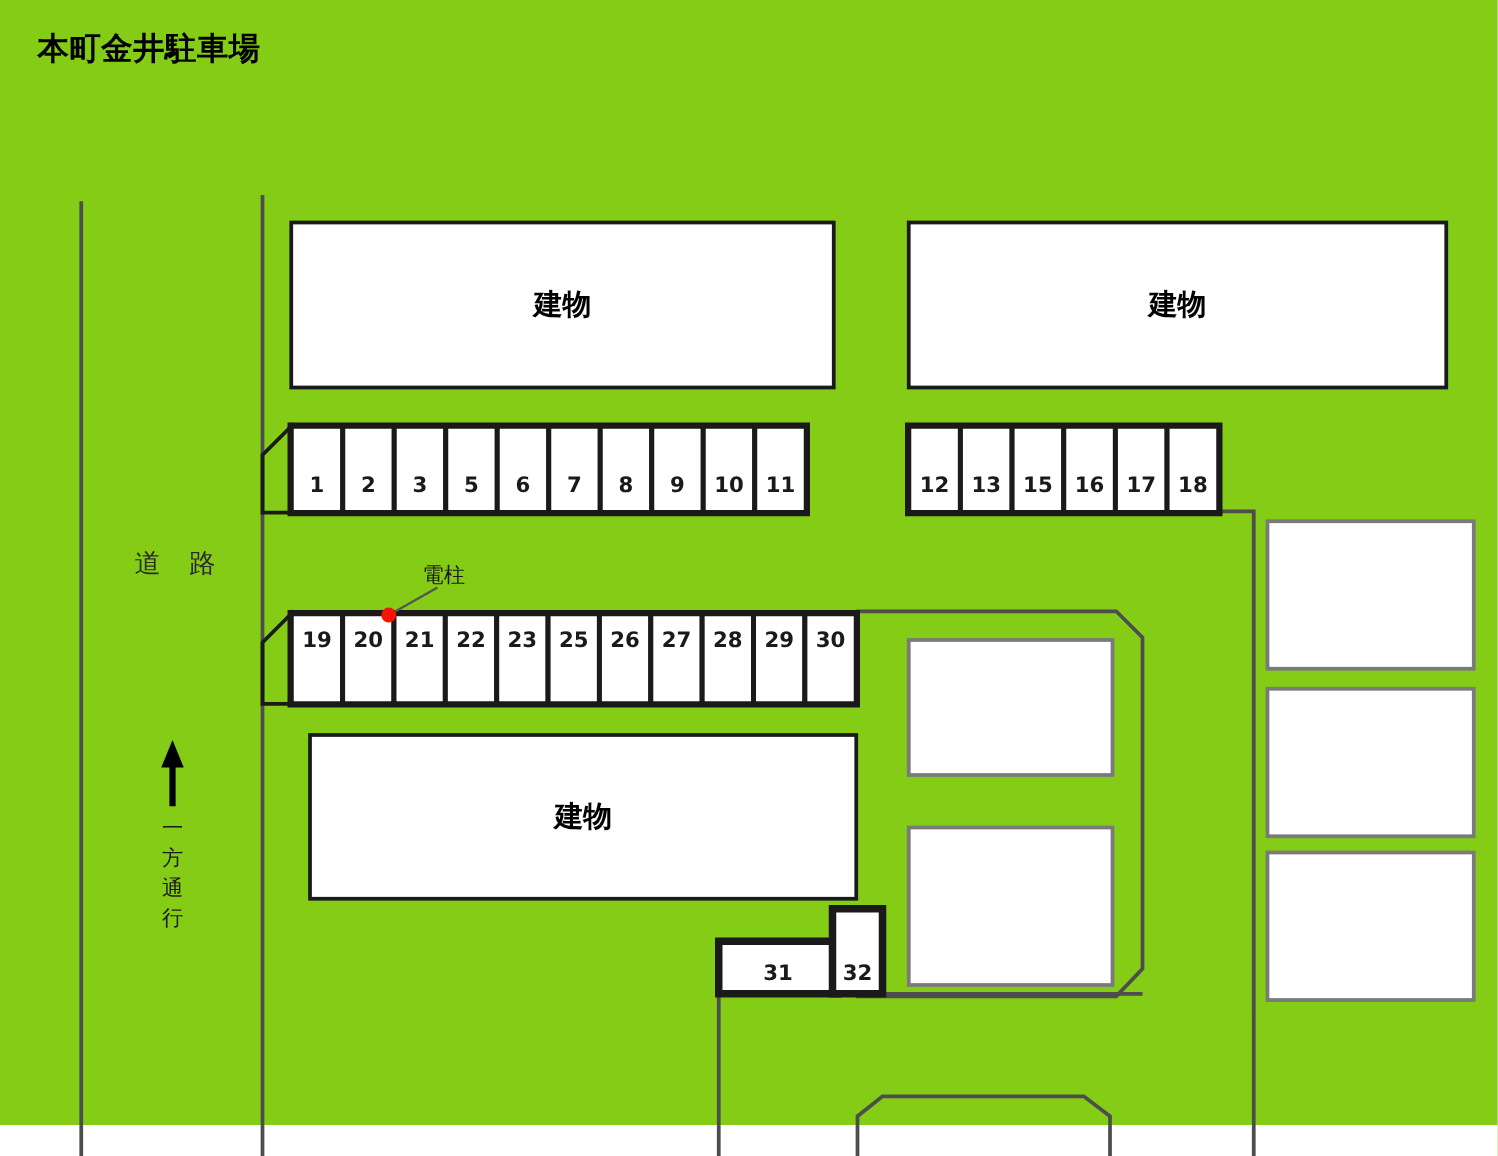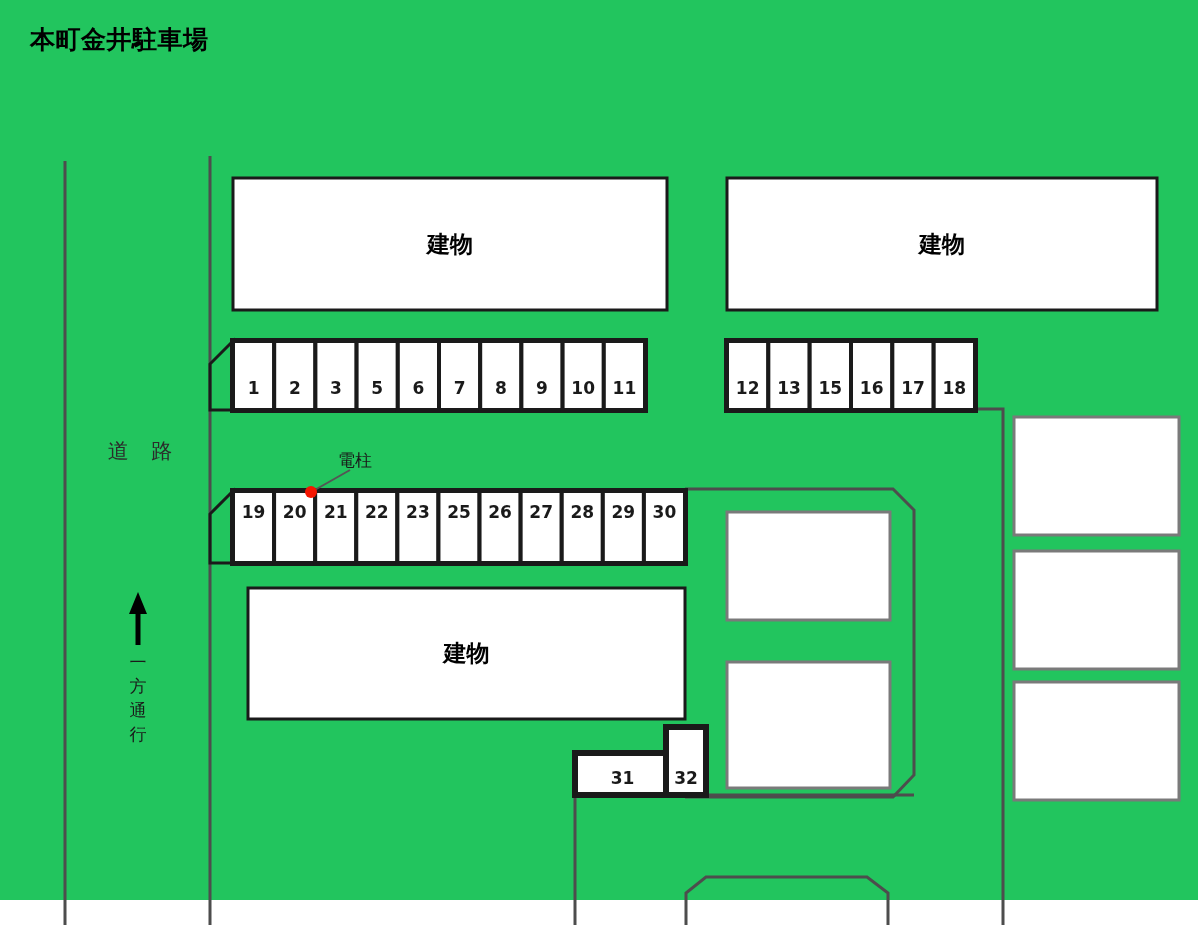--- a/index.html
+++ b/index.html
@@ -11,21 +11,21 @@
     width: 1198px;
     height: 925px;
     font-family: "Liberation Sans", "DejaVu Sans", sans-serif;
     color: #000000;
     overflow: hidden;
   }
   #page {
     position: relative;
     width: 1198px;
     height: 900px;
-    background: #22c55e;
+    background: #84cc16;
   }
   #title {
     position: absolute;
     left: 30px;
     top: 26px;
     font-size: 25px;
     font-weight: bold;
     letter-spacing: 0.5px;
     line-height: 1.1;
     color: #000000;

